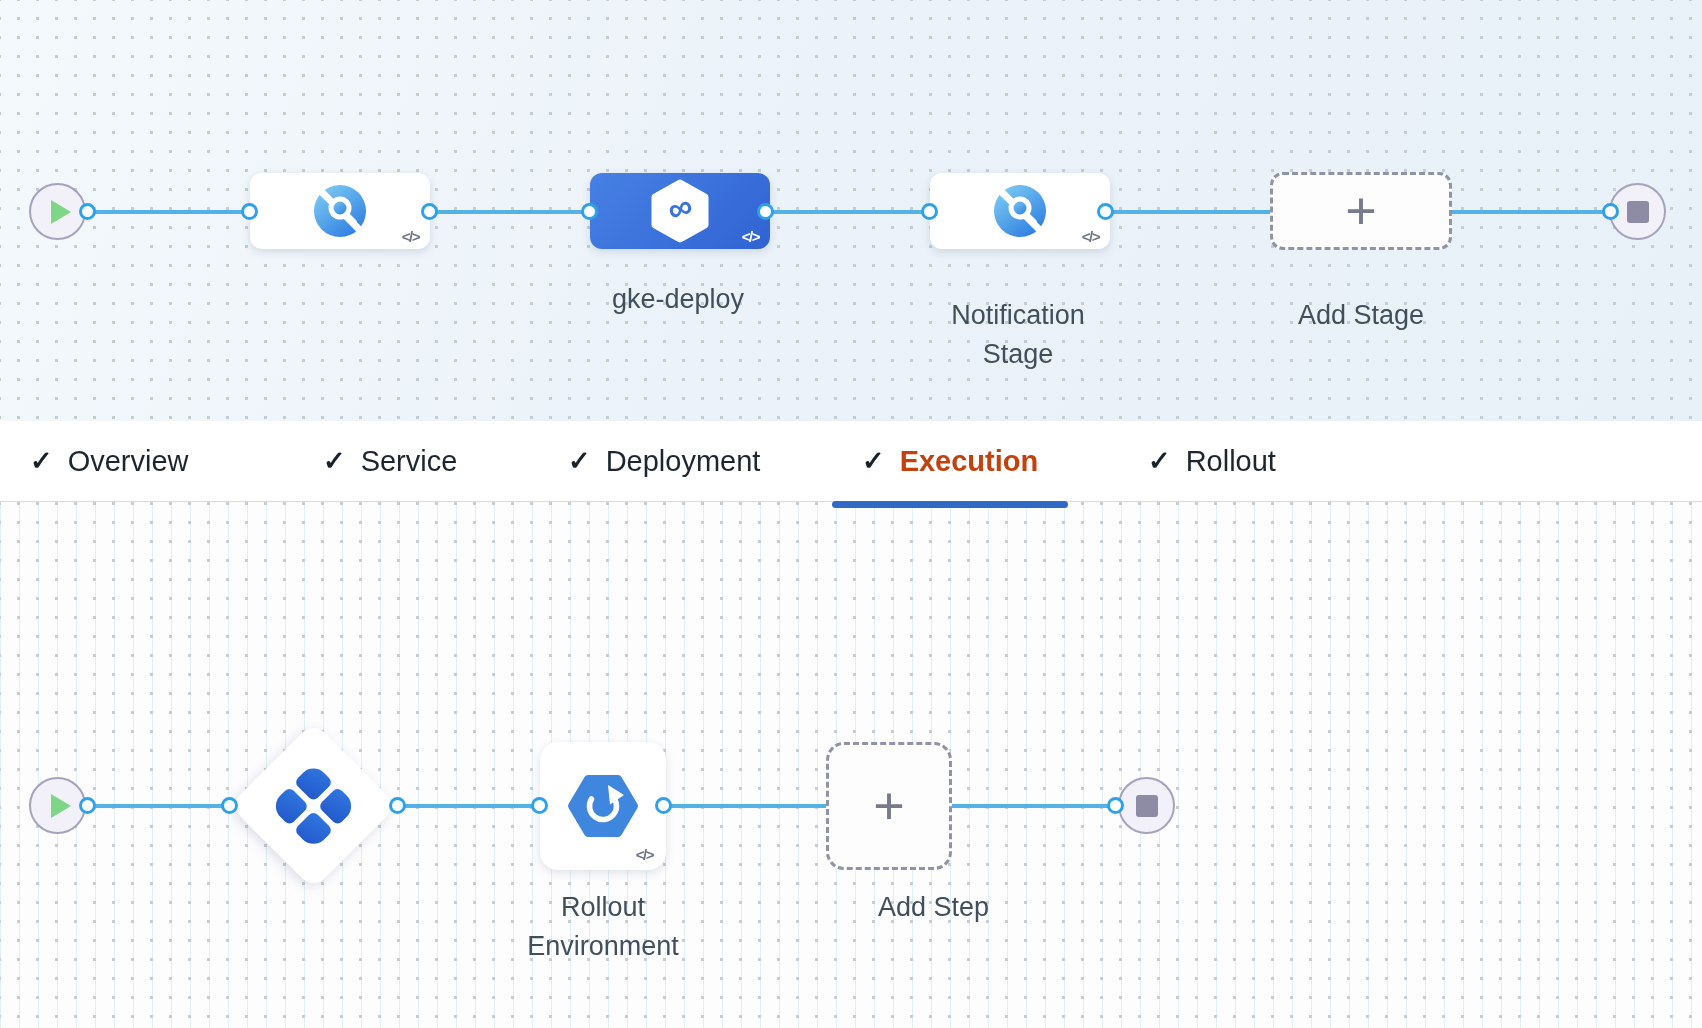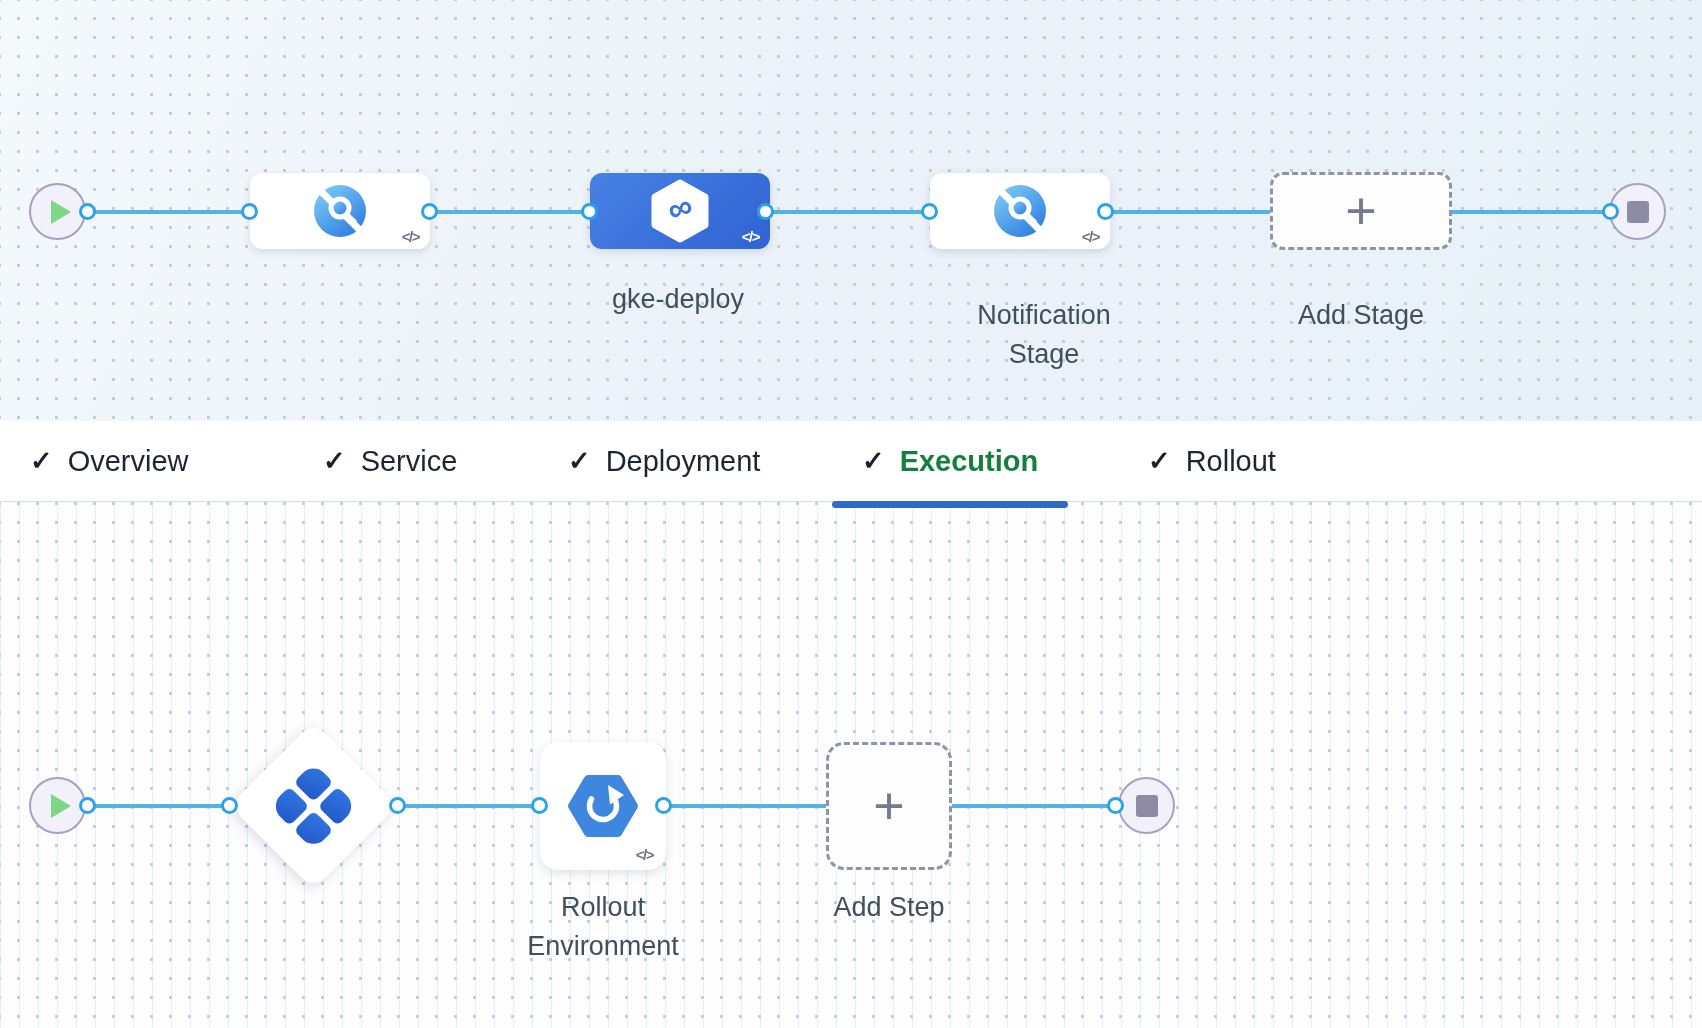--- a/index.html
+++ b/index.html
@@ -68,21 +68,21 @@
     color:#414e5c; z-index:2;
   }
   .break-all { word-break: break-all; }
   
   .tab {
     position:absolute; top:0; bottom:0; display:flex; align-items:center;
     gap:15px; padding:0 30px; cursor:pointer;
   }
   .tab .check { font-size:27px; font-weight:700; color:#19212a; }
   .tab .tlabel { font-size:29px; color:#1d2630; }
-  .tab.active .tlabel { font-weight:700; color:#15803d; }
+  .tab.active .tlabel { font-weight:700; color:#c2410c; }
   .underline {
     position:absolute; left:0; right:0; bottom:-6.5px; height:7px;
     background:#2e6ac6; border-radius:4px; z-index:6;
   }
   
   .diamond {
     position:absolute; left:254px; top:746px; width:119px; height:119px;
     background:#fff; border-radius:16px; transform:rotate(45deg);
     box-shadow:0 4px 12px rgba(50,70,110,.16); z-index:2; cursor:pointer;
   }
@@ -169,21 +169,21 @@
 
     <div class="add-box" style="left:1270px; top:172px; width:182px; height:78px;">
       <span class="plus">+</span>
     </div>
 
     <div class="node-circle" style="left:1609px; top:183px;">
       <div class="endsq"></div>
     </div>
 
     <div class="flow-label" style="left:573px; top:280px; width:210px;">gke-deploy</div>
-    <div class="flow-label" style="left:944px; top:296px; width:200px;">Notification Stage</div>
+    <div class="flow-label" style="left:918px; top:296px; width:200px;">Notification Stage</div>
     <div class="flow-label" style="left:1256px; top:296px; width:210px;">Add Stage</div>
   </section>
 
   <nav class="tabbar">
     <div class="tab" style="left:0;">
       <span class="check">✓</span>
       <span class="tlabel">Overview</span>
     </div>
     <div class="tab" style="left:293px;">
       <span class="check">✓</span>
@@ -238,15 +238,15 @@
 
     <div class="add-box" style="left:826px; top:240px; width:126px; height:128px; border-radius:18px;">
       <span class="plus">+</span>
     </div>
 
     <div class="node-circle" style="left:1118px; top:275px;">
       <div class="endsq"></div>
     </div>
 
     <div class="flow-label" style="left:498px; top:386px; width:210px;">Rollout Environment</div>
-    <div class="flow-label" style="left:789px; top:386px; width:200px;">Add Step</div>
+    <div class="flow-label" style="left:789px; top:386px; width:200px;text-align:right;">Add Step</div>
   </section>
 </div>
 
 </body></html>

